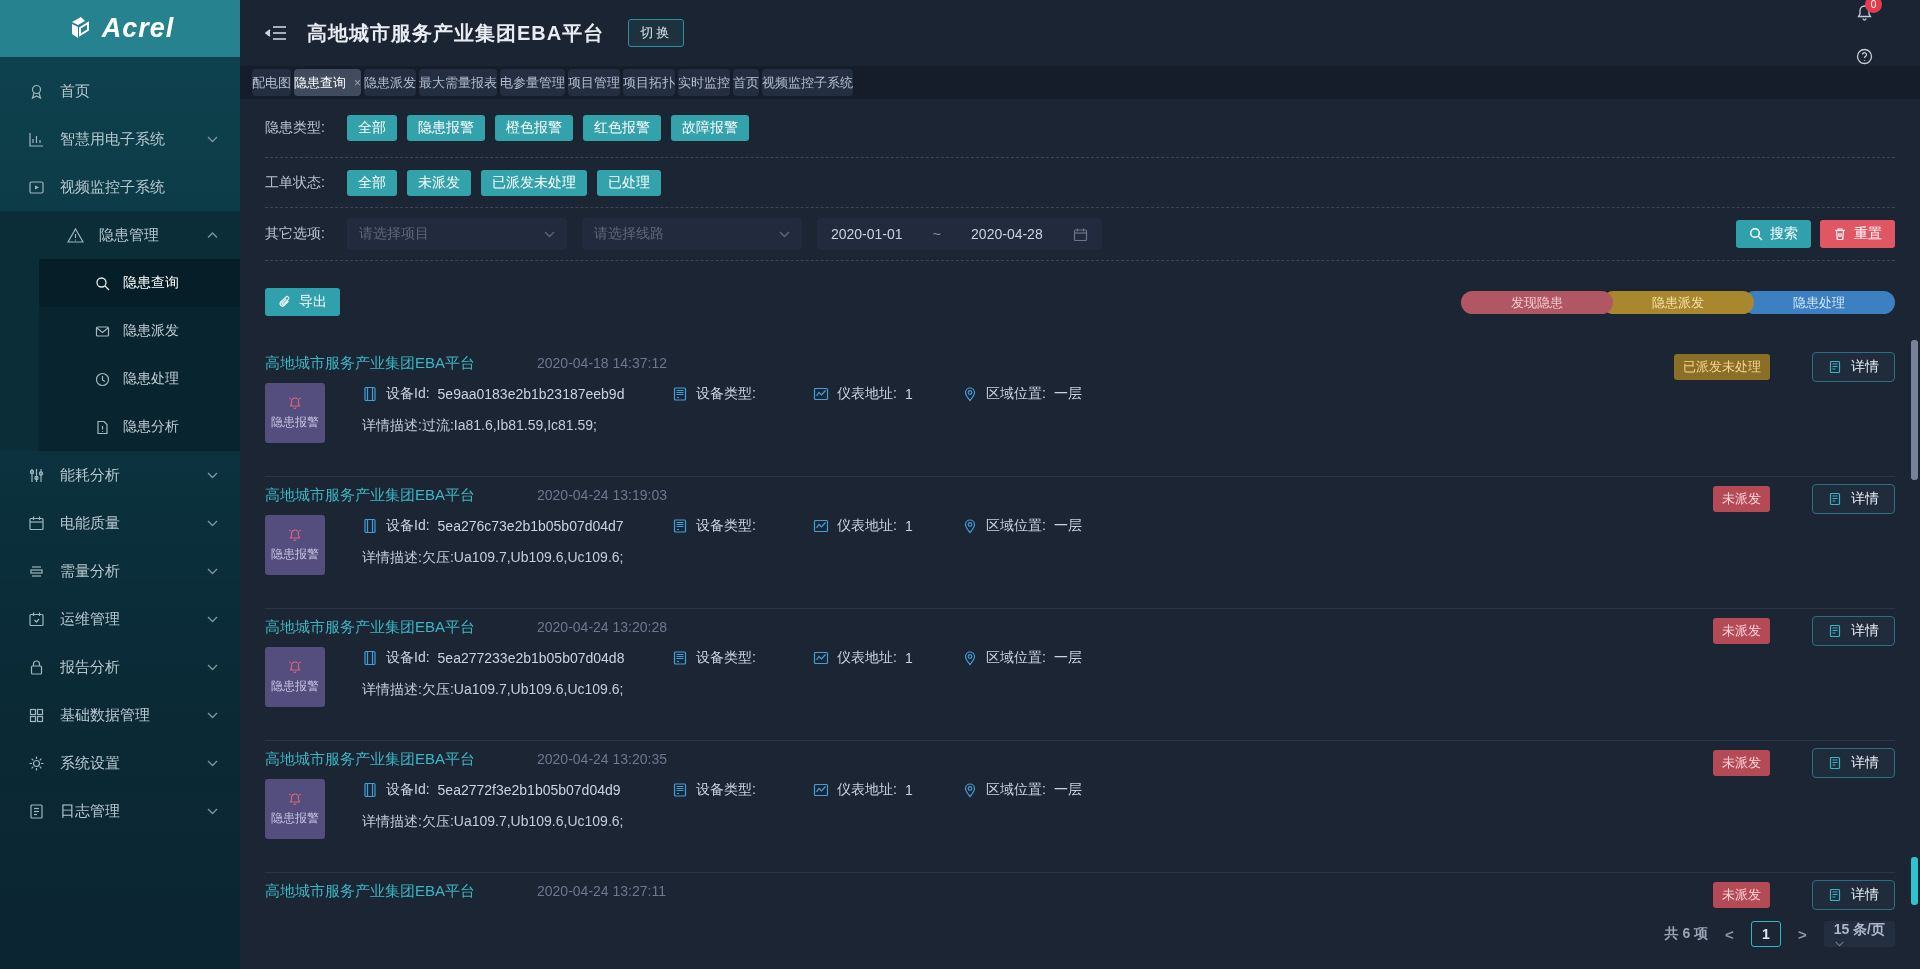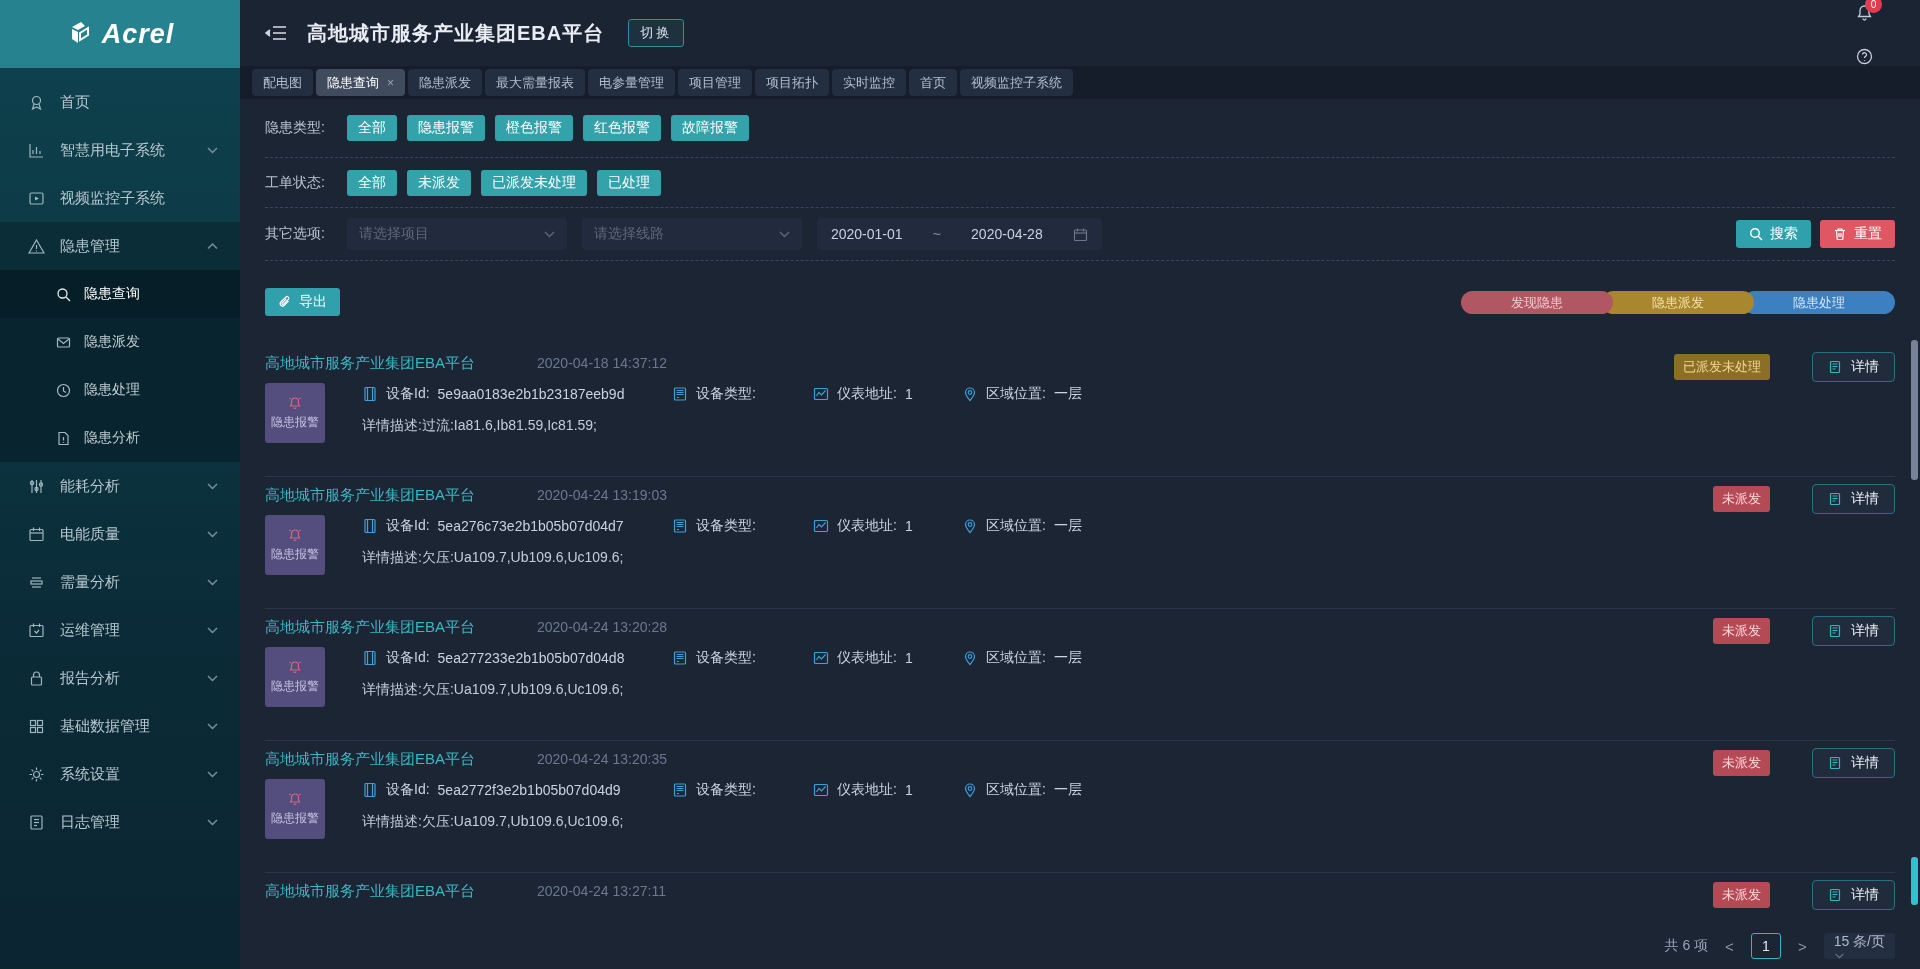--- a/index.html
+++ b/index.html
@@ -2,49 +2,49 @@
 <html><head>
 <meta charset="utf-8">
 <style>
   * { box-sizing: border-box; margin: 0; padding: 0; }
   html,body { width:1920px; height:969px; }
   body { font-family:"Liberation Sans","DejaVu Sans",sans-serif; background:#10151f; }
   .app { position:relative; width:1920px; height:969px; overflow:hidden; display:flex; background:#1d2635; }
 
   
   .sidebar { width:240px; flex:0 0 240px; background:linear-gradient(180deg,#0e4450 0%,#0b3642 35%,#0a2a36 70%,#0b2531 100%); display:flex; flex-direction:column; }
-  .logo { height:68px; background:#26828f; display:flex; align-items:center; justify-content:center; gap:6px; }
+  .logo { height:57px; background:#26828f; display:flex; align-items:center; justify-content:center; gap:6px; }
   .logo-mark { width:30px; height:30px; }
   .logo-text { color:#fff; font-size:27px; font-weight:bold; font-style:italic; letter-spacing:1px; }
   .nav { flex:1; padding-top:10px; color:#b9c7ce; font-size:15px; }
   .nav-item { height:48px; display:flex; align-items:center; padding-left:28px; cursor:pointer; }
   .nav-item .nicon { width:17px; height:17px; margin-right:15px; color:#9fb6bd; flex:0 0 auto; }
   .nav-item .chev { margin-left:auto; margin-right:22px; color:#7d939c; }
-  .nav-group { background:#0a2d38; }
+  .nav-group { background:#0a2d38;padding-left:39px; }
   .subnav { background:#08242e; }
   .sub-item { height:48px; display:flex; align-items:center; padding-left:56px; font-size:14px; color:#c2ced4; cursor:pointer; }
   .sub-item .nicon { width:15px; height:15px; margin-right:13px; color:#a5b8bf; }
   .sub-item.active { background:#051e27; color:#ffffff; }
   .sub-item.active .nicon { color:#e6eef1; }
 
   
   .main { flex:1; display:flex; flex-direction:column; min-width:0; }
   .header { height:66px; background:#1b2433; display:flex; align-items:center; padding:0 25px; color:#c6cdd8; }
   .collapse-btn { width:22px; height:18px; color:#cdd4de; cursor:pointer; }
   .app-title { color:#e9edf3; font-size:20px; font-weight:bold; letter-spacing:1px; margin-left:20px; }
   .switch-btn { margin-left:24px; border:1px solid #2d8fa0; background:rgba(47,163,172,0.10); color:#dfe6ec; font-size:13px; padding:4px 11px; border-radius:3px; letter-spacing:3px; cursor:pointer; font-family:inherit; }
   .header-right { margin-left:auto; display:flex; align-items:center; gap:27px; font-size:14px;flex-direction:column; }
   .hr-item { display:flex; align-items:center; gap:5px; cursor:pointer; color:#c6cdd8; }
   .hicon { width:17px; height:17px; }
   .bell-wrap { position:relative; }
   .bell-badge { position:absolute; top:-8px; left:9px; background:#e23c4e; color:#fff; font-size:10px; min-width:17px; height:17px; line-height:17px; text-align:center; border-radius:9px; padding:0 3px; }
 
   
   .tabstrip { height:33px; background:#151d2b; display:flex; align-items:center; padding-left:12px; gap:3px; }
-  .tab { height:27px; background:#242e41; color:#b6bfcc; font-size:13px; display:flex; align-items:center; padding:0 11px; border-radius:4px; cursor:pointer; white-space:nowrap; }
+  .tab { height:27px; background:#242e41; color:#b6bfcc; font-size:13px; display:flex; align-items:center; padding:0 0; border-radius:4px; cursor:pointer; white-space:nowrap; }
   .tab.active { background:#404b5e; color:#fff; gap:8px; }
   .tab-close { color:#9aa4b2; font-size:12px; cursor:pointer; }
 
   
   .content { flex:1; background:#1c2534; padding:0 25px; position:relative; overflow:hidden; }
   .filter-row { display:flex; align-items:center; border-bottom:1px dashed #3a4559; }
   .fr1 { height:59px; } .fr2 { height:50px; } .fr3 { height:53px; }
   .f-label { color:#b9c3d2; font-size:14px; margin-right:22px; }
   .chips { display:flex; gap:10px; }
   .chip { background:#34a2ab; color:#fff; font-size:14px; padding:4px 11px; border-radius:3px; cursor:pointer; white-space:nowrap; }
@@ -84,21 +84,21 @@
   .desc { margin-top:14px; color:#c3cddb; font-size:14px; }
   .record-side { position:absolute; top:7px; right:0; display:flex; align-items:center; gap:42px; }
   .badge { font-size:13px; padding:4px 9px; border-radius:3px; white-space:nowrap; }
   .badge-gold { background:#8c6f26; color:#f3d593; }
   .badge-red  { background:#b34a55; color:#ffd6da; }
   .detail-btn { display:flex; align-items:center; gap:9px; background:#202b3c; border:1px solid #2b6f82; border-radius:4px; color:#e8edf4; font-size:14px; padding:5px 15px; cursor:pointer; font-family:inherit; }
   .detail-btn .hicon { width:14px; height:14px; color:#35b7c1; }
   .record-cut { height:44px; border-bottom:none; overflow:hidden; }
 
   
-  .pagination { margin-top:16px; display:flex; justify-content:flex-end; align-items:center; gap:15px; color:#98a3b6; font-size:14px; }
+  .pagination { margin-top:4px; display:flex; justify-content:flex-end; align-items:center; gap:15px; color:#98a3b6; font-size:14px;font-weight:bold; }
   .pg-nav { color:#8b96a8; font-size:15px; cursor:pointer; padding:0 2px; }
   .pg-current { width:30px; height:26px; border:1px solid #2eb7c4; border-radius:3px; color:#e3e9f1; display:flex; align-items:center; justify-content:center; cursor:pointer; }
   .pg-size { background:#242e41; border-radius:3px; height:26px; display:flex; align-items:flex-start; gap:2px; padding:0 10px; color:#aeb8c9; cursor:pointer;flex-direction:column; }
   .pg-size .chev { color:#6b7689; }
 
   
   .sb-gray { position:absolute; right:2px; top:340px; width:7px; height:140px; background:#78839a; border-radius:3px; }
   .sb-teal { position:absolute; right:2px; top:857px; width:7px; height:48px; background:#2fc3cf; border-radius:3px; }
 
   svg { display:block; }

